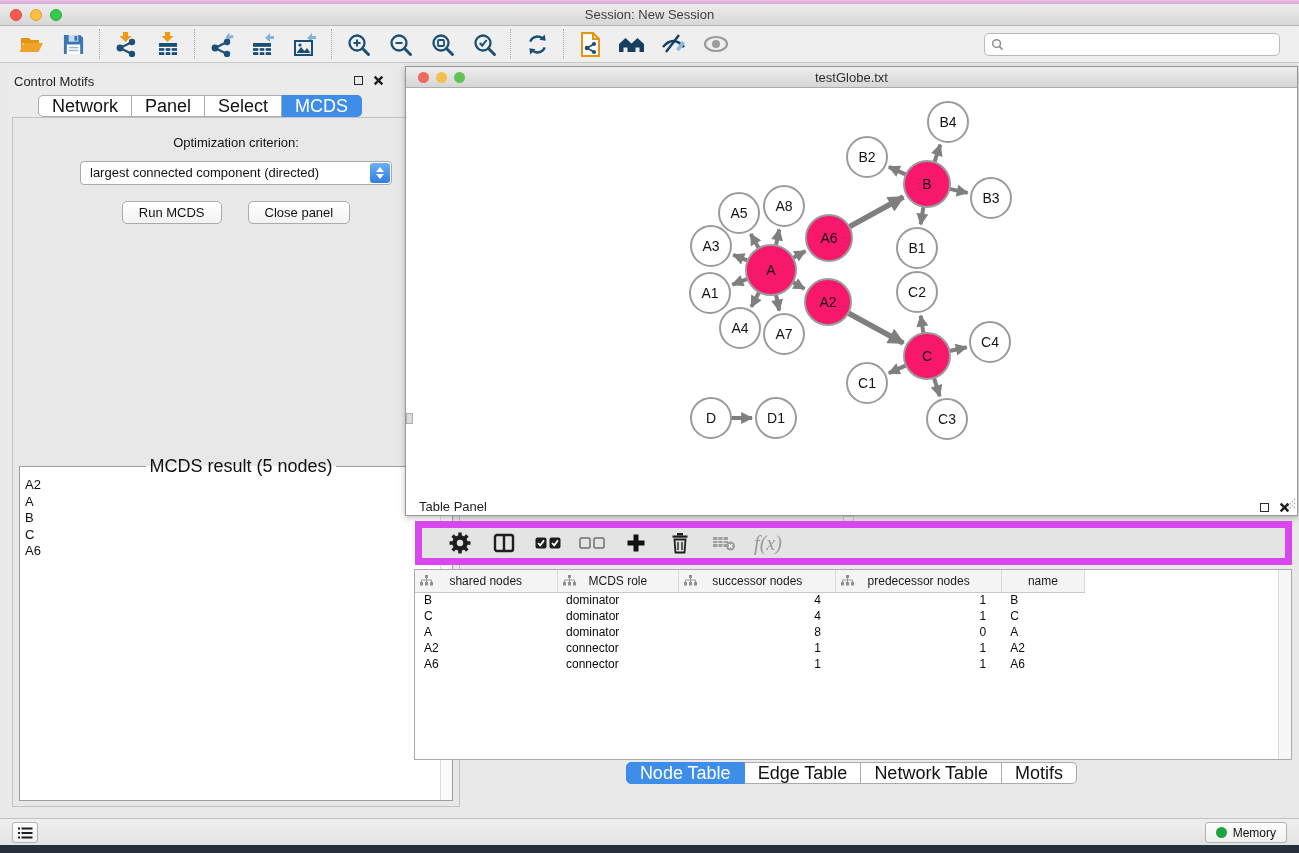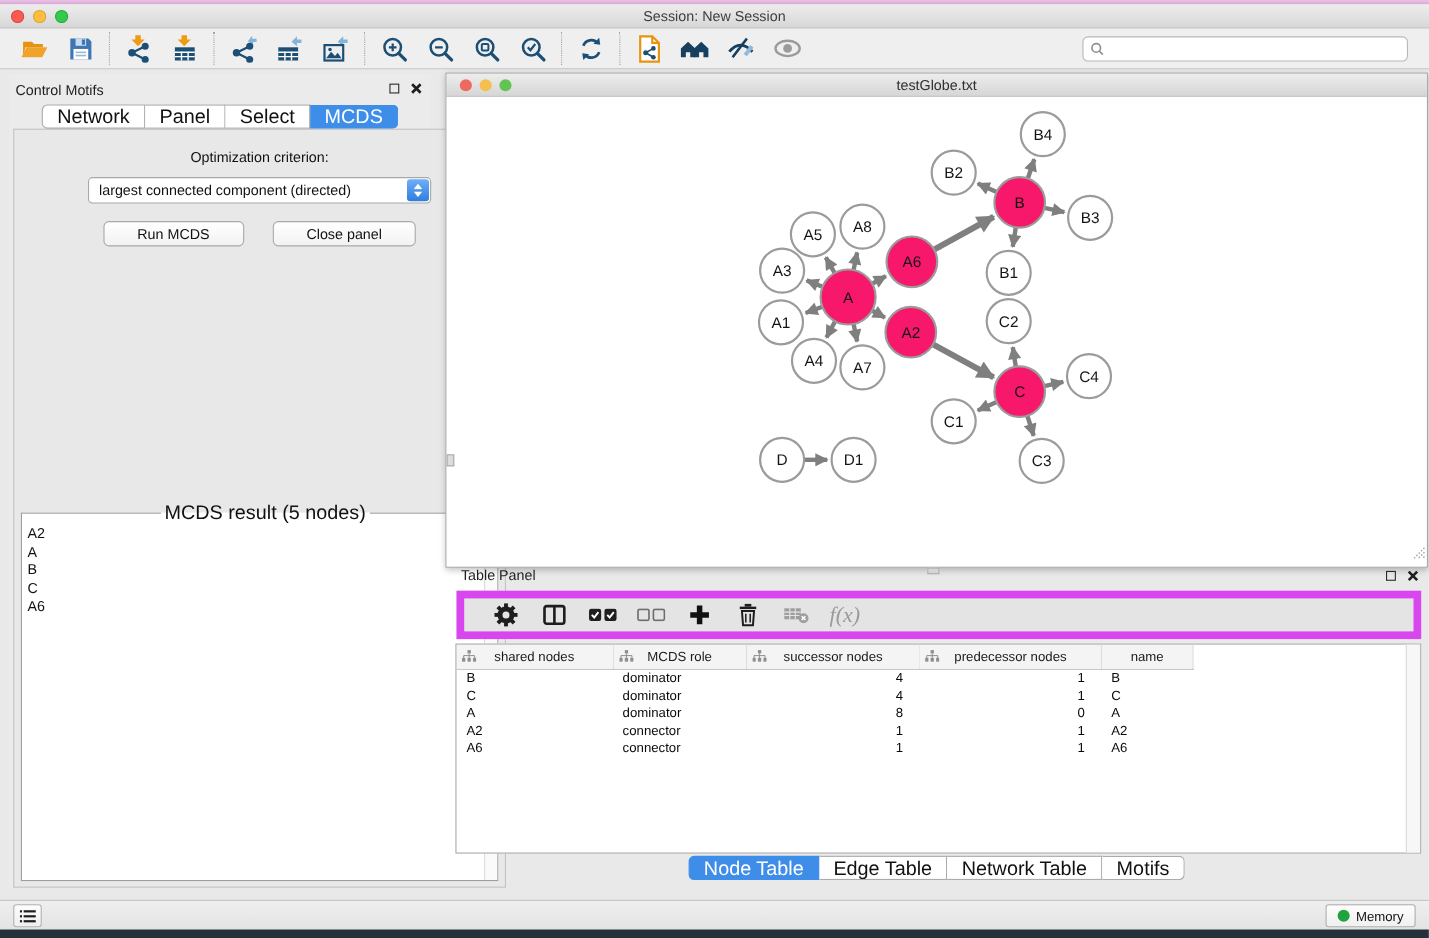--- a/index.html
+++ b/index.html
@@ -44,21 +44,21 @@
   .tab.active { background:#3E8EE9; border-color:#3E8EE9; color:#fff; }
   .inner-panel { position:absolute; left:4px; top:50px; width:448px; height:690px; background:#E8E8E8;
     border:1px solid #C2C2C2; }
   .opt-label { margin-top:17px; text-align:center; font-size:13px; color:#111; }
   .dropdown { position:relative; margin:11px auto 0 auto; width:312px; height:24px; background:#fff;
     border:1px solid #A8A8A8; border-radius:4px; font-size:13px; color:#111; line-height:22px; padding-left:9px; }
   .dropdown .stepper { position:absolute; right:1px; top:1px; width:20px; height:20px; border-radius:3px;
     background:linear-gradient(#6FB0F5,#2E7DE0); display:flex; flex-direction:column; align-items:center; justify-content:center; gap:2px; }
   .btn-row { display:flex; justify-content:center; gap:26px; margin-top:16px; }
   .pbtn { background:linear-gradient(#FFFFFF,#F2F2F2); border:1px solid #ABABAB; border-radius:5px;
-    font-size:13px; color:#111; padding:3px 30px; font-family:"Liberation Sans",sans-serif; }
+    font-size:13px; color:#111; padding:3px 16px; font-family:"Liberation Sans",sans-serif; }
   fieldset.result-box { position:absolute; left:6px; right:6px; top:338px; height:345px;
     border:1px solid #9E9E9E; background:#fff; }
   fieldset.result-box legend { font-size:18px; color:#111; margin-left:5px; padding:0 3px; background:transparent;text-align:center; }
   .result-list { position:absolute; left:1px; top:0; right:13px; bottom:1px; background:#fff; overflow:hidden; }
   .list-item { font-size:13px; color:#111; line-height:16.5px; padding-left:4px; }
   .vscroll { position:absolute; right:0; top:0; bottom:0; width:12px; background:#FAFAFA; border-left:1px solid #DCDCDC; }
 
   
   .net-window { position:absolute; left:405px; top:66px; width:893px; height:450px; background:#fff;
     border:1px solid #979797; box-shadow:0 2px 6px rgba(0,0,0,0.25); }
@@ -69,21 +69,21 @@
   .nlight { width:11px; height:11px; border-radius:50%; }
   .nlight.red { background:#ED6A5E; }
   .nlight.yellow { background:#F5BF4F; }
   .nlight.green { background:#61C454; }
   .canvas { position:absolute; left:0; top:21px; right:0; bottom:0; background:#fff; }
   .edge-grip { position:absolute; left:0; top:346px; width:7px; height:11px; background:#DCDCDC; border:1px solid #ACACAC; }
   .resize-grip { position:absolute; right:1px; bottom:1px; }
   .split-grip { position:absolute; left:843px; top:516px; width:11px; height:6px; background:#D6D6D6; border:1px solid #AFAFAF; }
 
   
-  .table-panel { position:absolute; left:405px; top:510px; width:893px; height:296px; }
+  .table-panel { position:absolute; left:405px; top:494px; width:893px; height:296px; }
   .tp-head { position:relative; height:26px; }
   .tp-head .panel-title { position:absolute; left:14px; top:5px; font-size:13px; color:#1E1E1E; }
   .tp-toolbar { position:absolute; left:10px; right:6px; top:27px; height:44px; background:#E4E4E4;
     border:7px solid #d946ef; display:flex; align-items:center; padding-left:16px; gap:0; }
   .ttbtn { width:44px; height:34px; display:flex; align-items:center; justify-content:center; }
   .fx { font-family:"Liberation Serif", serif; font-style:italic; font-size:20px; color:#9A9A9A; }
   .tbl-wrap { position:absolute; left:9px; right:6px; top:75px; height:191px; background:#fff; border:1px solid #A9A9A9; }
   table.data { border-collapse:collapse; table-layout:fixed; width:670px; }
   table.data th { height:22px; background:#F4F4F4; border-bottom:1px solid #C9C9C9; border-right:1px solid #DADADA;
     font-size:12px; font-weight:normal; color:#1A1A1A; text-align:center; position:relative; }

